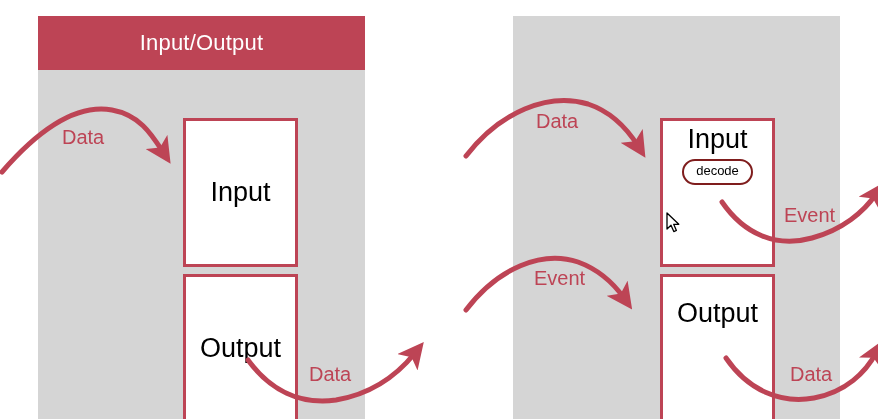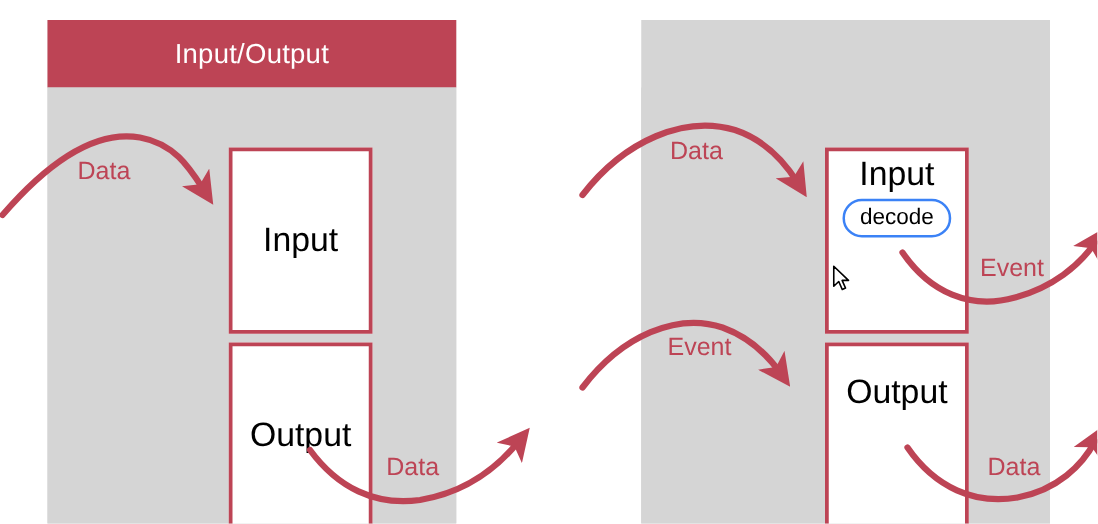--- a/index.html
+++ b/index.html
@@ -73,25 +73,25 @@
 
   .node-label {
     font-size: 27px;
     color: #000000;
     line-height: 1.05;
     white-space: nowrap;
   }
   .node-label.small-gap { margin-bottom: 6px; }
 
   .pill {
-    border: 2px solid #3b82f6;
+    border: 2px solid #7f1d1d;
     border-radius: 18px;
     background: #ffffff;
     padding: 3px 12px 4px 12px;
-    font-size: 18px;
+    font-size: 13px;
     color: #000000;
     line-height: 1.1;
     white-space: nowrap;
   }
   .pill-top { margin-top: 4px; }
 
   svg.overlay {
     position: absolute;
     left: 0;
     top: 0;

